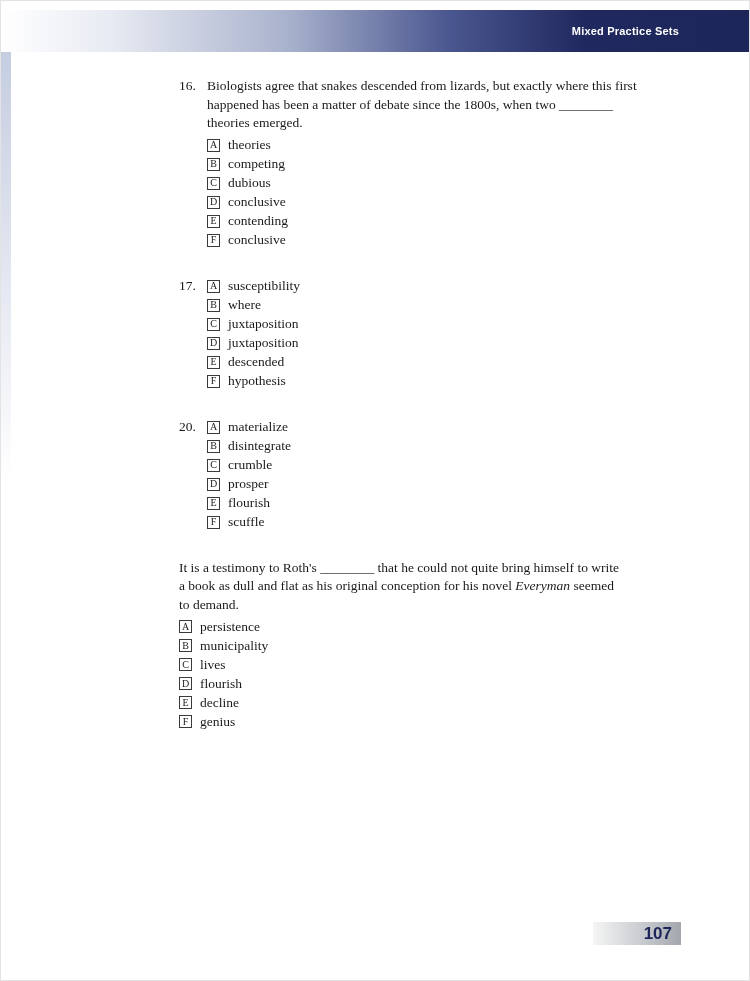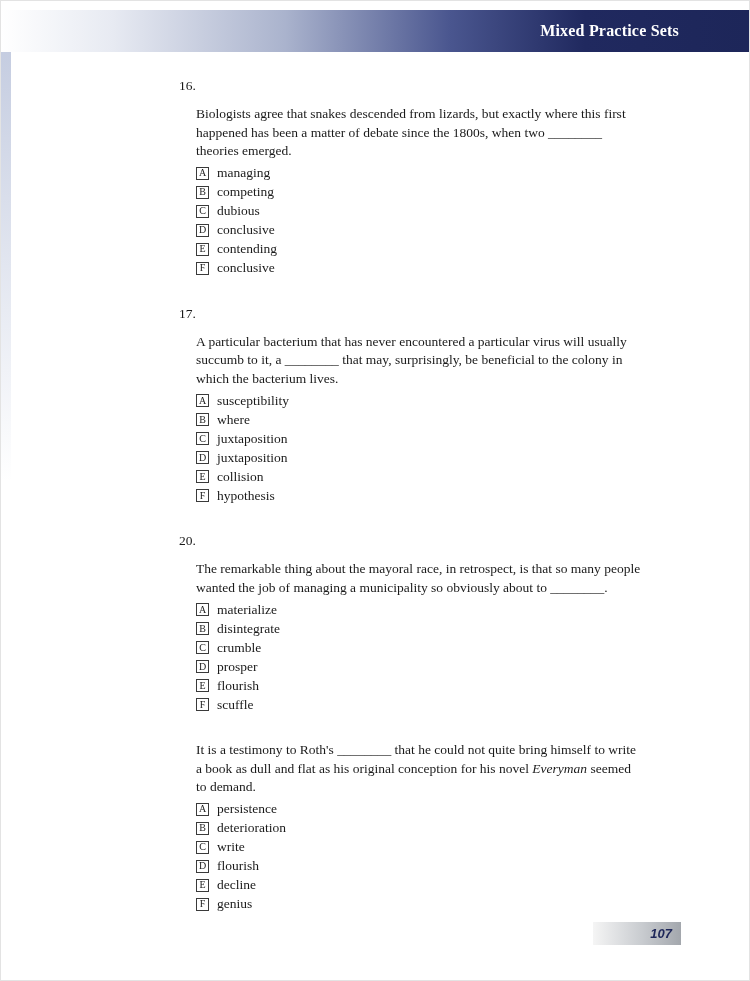--- a/index.html
+++ b/index.html
@@ -28,23 +28,23 @@
     right: 0;
     height: 42px;
     background: linear-gradient(to right,
       #ffffff 0%, #e7eaf2 15%, #aab3cd 38%, #4a568f 60%, #20295f 78%, #1d2659 100%);
     display: flex;
     align-items: center;
     justify-content: flex-end;
     padding-right: 70px;
   }
   .header-title {
-    font-family: Liberation Serif, serif;
+    font-family: Liberation Sans, sans-serif;
     font-weight: bold;
-    font-size: 16px;
+    font-size: 11px;
     color: #ffffff;
     letter-spacing: 0.2px;
   }
   .spine-shadow {
     position: absolute;
     left: 0;
     top: 51px;
     width: 10px;
     height: 430px;
     background: linear-gradient(to bottom, rgba(150,164,200,0.55), rgba(255,255,255,0));
@@ -52,29 +52,28 @@
   }
   .content {
     position: absolute;
     top: 76px;
     left: 178px;
     width: 505px;
   }
   .question {
     display: flex;
     margin-bottom: 27px;
-    flex-direction: column;
   }
   .q-num {
     width: 28px;
     flex: 0 0 28px;
     font-size: 13.5px;
     line-height: 18.5px;
   }
-  .q-body { flex: 1; margin-left: 17px; }
+  .q-body { flex: 1; }
   .q-text {
     font-size: 13.5px;
     line-height: 18.5px;
     white-space: pre-line;
     margin: 0 0 3px 0;
   }
   .q-text .italic { font-style: italic; }
   .options {
     list-style: none;
     margin: 0;
@@ -108,23 +107,22 @@
     height: 23px;
     background: linear-gradient(to right, #f5f5f5 0%, #c9ccd0 55%, #a3a7ad 100%);
     display: flex;
     align-items: center;
     justify-content: flex-end;
     padding-right: 9px;
   }
   .page-num {
     font-family: "Liberation Sans", sans-serif;
     font-weight: bold;
-    font-size: 13px;
+    font-size: 17px;
     color: #1d2659;
-    font-style: italic;
   }
 </style>
 </head>
 <body>
 
 <div class="page">
 
   <div class="header-bar">
     <span class="header-title">Mixed Practice Sets</span>
   </div>
@@ -135,21 +133,21 @@
 
     <div class="question">
       <div class="q-num">16.</div>
       <div class="q-body">
         <p class="q-text">Biologists agree that snakes descended from lizards, but exactly where this first
 happened has been a matter of debate since the 1800s, when two ________
 theories emerged.</p>
         <ul class="options">
           <li class="option">
             <span class="opt-letter">A</span>
-            <span class="opt-text">managing</span>
+            <span class="opt-text">theories</span>
           </li>
           <li class="option">
             <span class="opt-letter">B</span>
             <span class="opt-text">competing</span>
           </li>
           <li class="option">
             <span class="opt-letter">C</span>
             <span class="opt-text">dubious</span>
           </li>
           <li class="option">
@@ -164,57 +162,52 @@
             <span class="opt-letter">F</span>
             <span class="opt-text">conclusive</span>
           </li>
         </ul>
       </div>
     </div>
 
     <div class="question">
       <div class="q-num">17.</div>
       <div class="q-body">
-        <p class="q-text">A particular bacterium that has never encountered a particular virus will usually
-succumb to it, a ________ that may, surprisingly, be beneficial to the colony in
-which the bacterium lives.</p>
         <ul class="options">
           <li class="option">
             <span class="opt-letter">A</span>
             <span class="opt-text">susceptibility</span>
           </li>
           <li class="option">
             <span class="opt-letter">B</span>
             <span class="opt-text">where</span>
           </li>
           <li class="option">
             <span class="opt-letter">C</span>
             <span class="opt-text">juxtaposition</span>
           </li>
           <li class="option">
             <span class="opt-letter">D</span>
             <span class="opt-text">juxtaposition</span>
           </li>
           <li class="option">
             <span class="opt-letter">E</span>
-            <span class="opt-text">collision</span>
+            <span class="opt-text">descended</span>
           </li>
           <li class="option">
             <span class="opt-letter">F</span>
             <span class="opt-text">hypothesis</span>
           </li>
         </ul>
       </div>
     </div>
 
     <div class="question">
       <div class="q-num">20.</div>
       <div class="q-body">
-        <p class="q-text">The remarkable thing about the mayoral race, in retrospect, is that so many people
-wanted the job of managing a municipality so obviously about to ________.</p>
         <ul class="options">
           <li class="option">
             <span class="opt-letter">A</span>
             <span class="opt-text">materialize</span>
           </li>
           <li class="option">
             <span class="opt-letter">B</span>
             <span class="opt-text">disintegrate</span>
           </li>
           <li class="option">
@@ -242,25 +235,25 @@
         <p class="q-text"><span>It is a testimony to Roth's ________ that he could not quite bring himself to write
 a book as dull and flat as his original conception for his novel </span><span class="italic">Everyman</span><span> seemed
 to demand.</span></p>
         <ul class="options">
           <li class="option">
             <span class="opt-letter">A</span>
             <span class="opt-text">persistence</span>
           </li>
           <li class="option">
             <span class="opt-letter">B</span>
-            <span class="opt-text">deterioration</span>
-          </li>
-          <li class="option">
-            <span class="opt-letter">C</span>
-            <span class="opt-text">write</span>
+            <span class="opt-text">municipality</span>
+          </li>
+          <li class="option">
+            <span class="opt-letter">C</span>
+            <span class="opt-text">lives</span>
           </li>
           <li class="option">
             <span class="opt-letter">D</span>
             <span class="opt-text">flourish</span>
           </li>
           <li class="option">
             <span class="opt-letter">E</span>
             <span class="opt-text">decline</span>
           </li>
           <li class="option">

